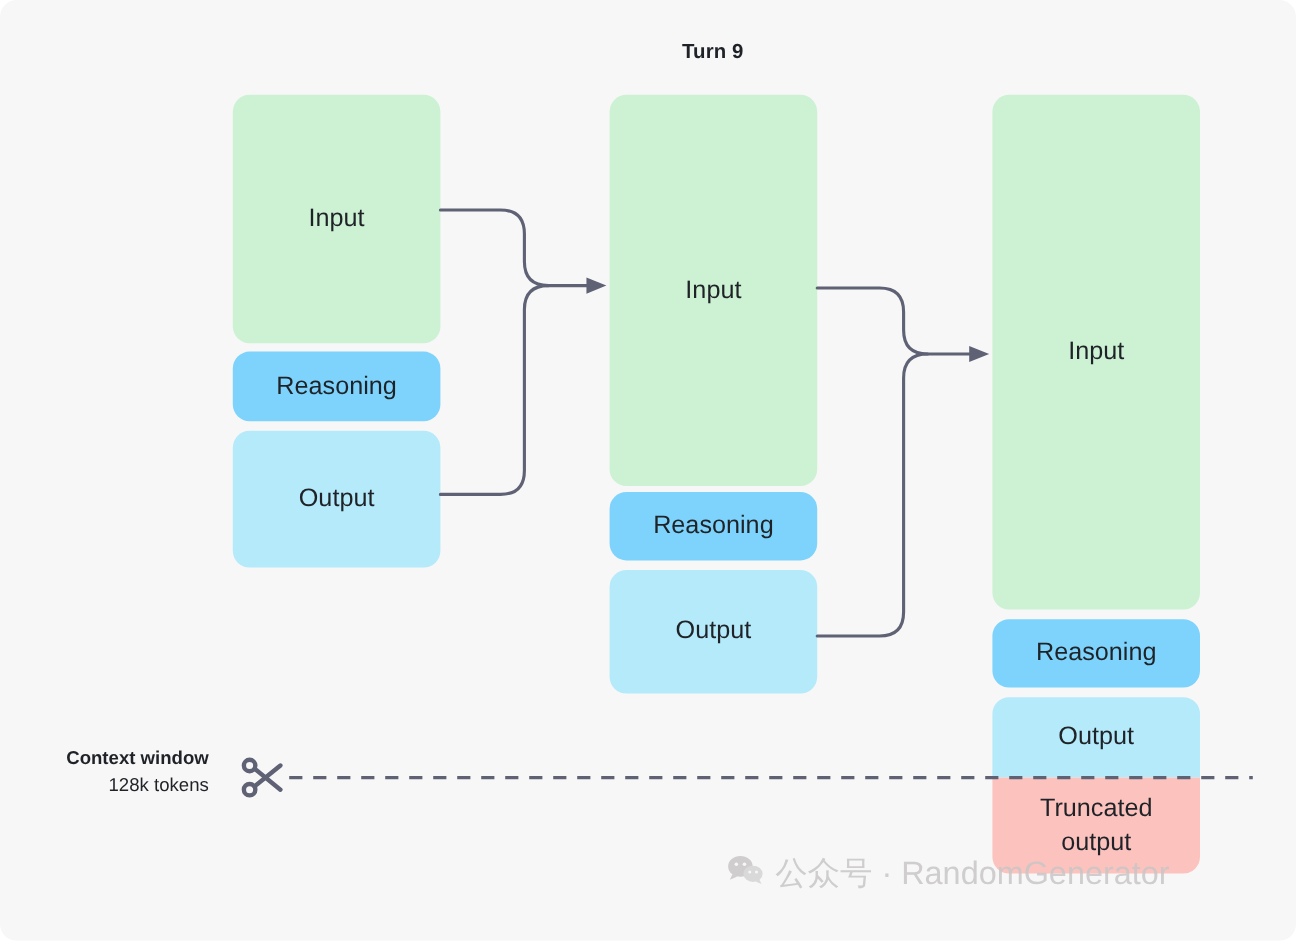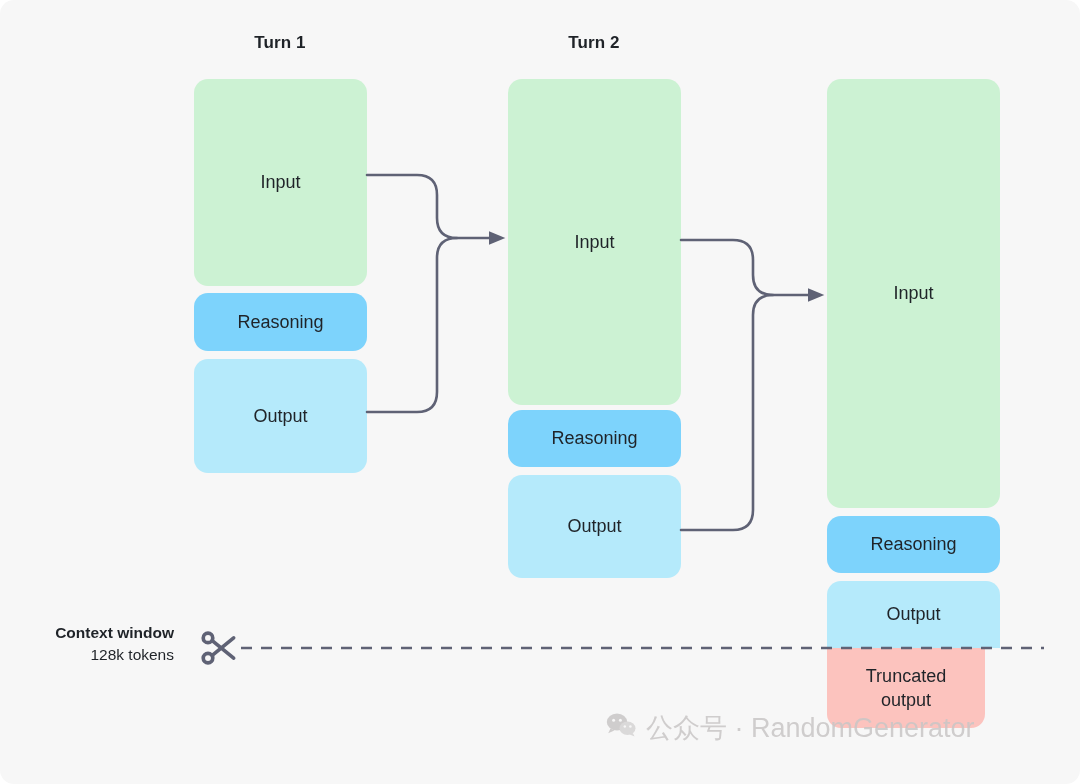--- a/index.html
+++ b/index.html
@@ -31,21 +31,21 @@
   }
 
   
   .block {
     position: absolute;
     border-radius: 14px;
     display: flex;
     align-items: center;
     justify-content: center;
     text-align: center;
-    font-size: 18px;
+    font-size: 21px;
     line-height: 1.35;
     color: #1f2328;
     box-sizing: border-box;
   }
   .block.input    { background: #ccf2d3; }
   .block.reason   { background: #7dd3fc; }
   .block.output   { background: #b5eafb; }
   .block.trunc    { background: #fcc3be; }
 
   
@@ -83,35 +83,34 @@
     white-space: nowrap;
     user-select: none;
   }
   .watermark .wm-text { color:#c9c6c6; }
 </style>
 </head>
 <body>
 
 <div id="canvas">
 
-  <div class="turn-label" style="left:187px;">Turn 1</div>
-  <div class="turn-label" style="left:501px;">Turn 2</div>
+  <div class="turn-label" style="left:501px;">Turn 9</div>
 
   <div class="block input" style="left:194px; top:79px;  width:173px; height:207px;">Input</div>
   <div class="block reason" style="left:194px; top:293px; width:173px; height:58px;">Reasoning</div>
   <div class="block output" style="left:194px; top:359px; width:173px; height:114px;">Output</div>
 
   <div class="block input" style="left:508px; top:79px;  width:173px; height:326px;">Input</div>
   <div class="block reason" style="left:508px; top:410px; width:173px; height:57px;">Reasoning</div>
   <div class="block output" style="left:508px; top:475px; width:173px; height:103px;">Output</div>
 
   <div class="block input" style="left:827px; top:79px;  width:173px; height:429px;">Input</div>
   <div class="block reason" style="left:827px; top:516px; width:173px; height:57px;">Reasoning</div>
   <div class="block output clip-bottom" style="left:827px; top:581px; width:173px; height:67px;">Output</div>
-  <div class="block trunc clip-top" id="trunc-block" style="left:827px; top:648px; width:158px; height:80px; white-space:pre-line;">Truncated
+  <div class="block trunc clip-top" id="trunc-block" style="left:827px; top:648px; width:173px; height:80px; white-space:pre-line;">Truncated
 output</div>
 
   <svg class="connector" viewBox="0 0 1080 784" xmlns="http://www.w3.org/2000/svg">
     <defs>
       <marker id="arrowhead" markerWidth="7" markerHeight="7" refX="3.2" refY="3" orient="auto" markerUnits="strokeWidth">
         <path d="M0,0.4 L6.4,3 L0,5.6 z" fill="#5f6275"></path>
       </marker>
     </defs>
 
     <path d="M367,175 L417,175 Q437,175 437,195 L437,218 Q437,238 457,238 L497,238" fill="none" stroke="#5f6275" stroke-width="2.6" stroke-linecap="round" marker-end="url(#arrowhead)"></path>

